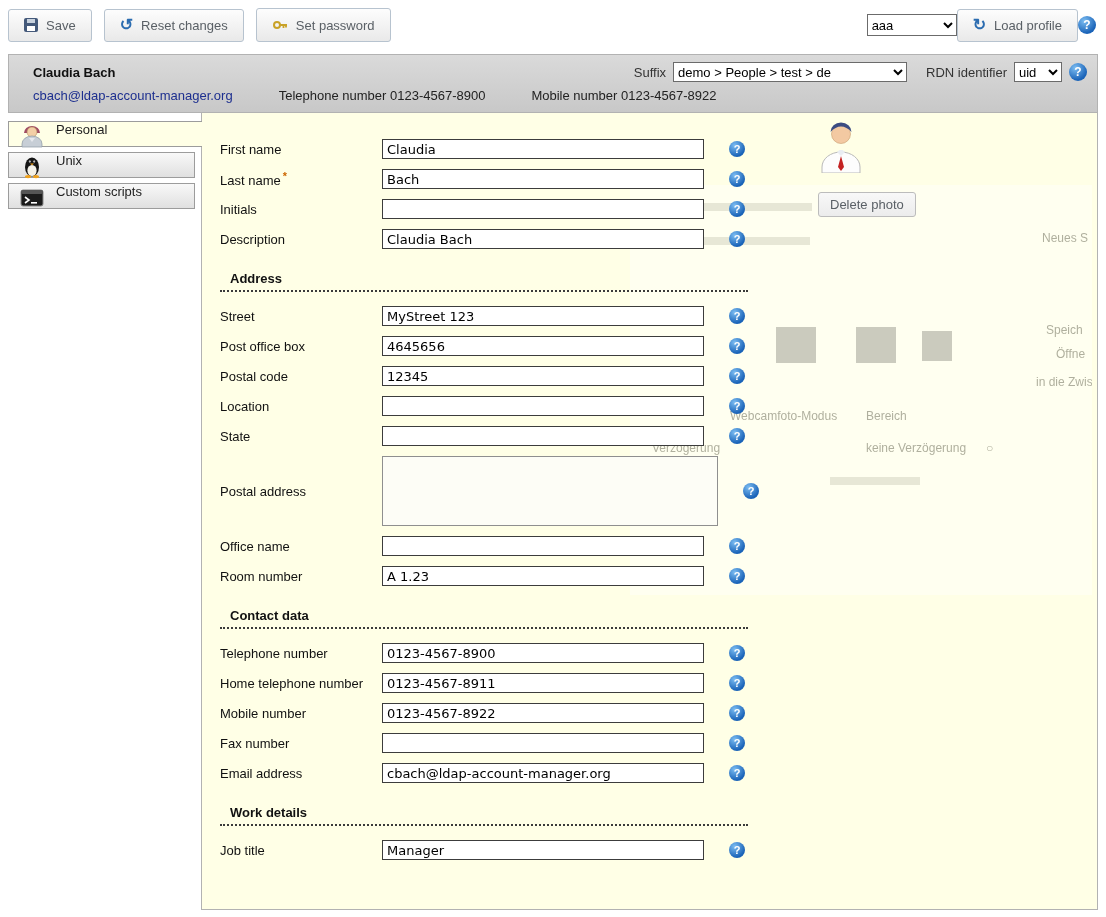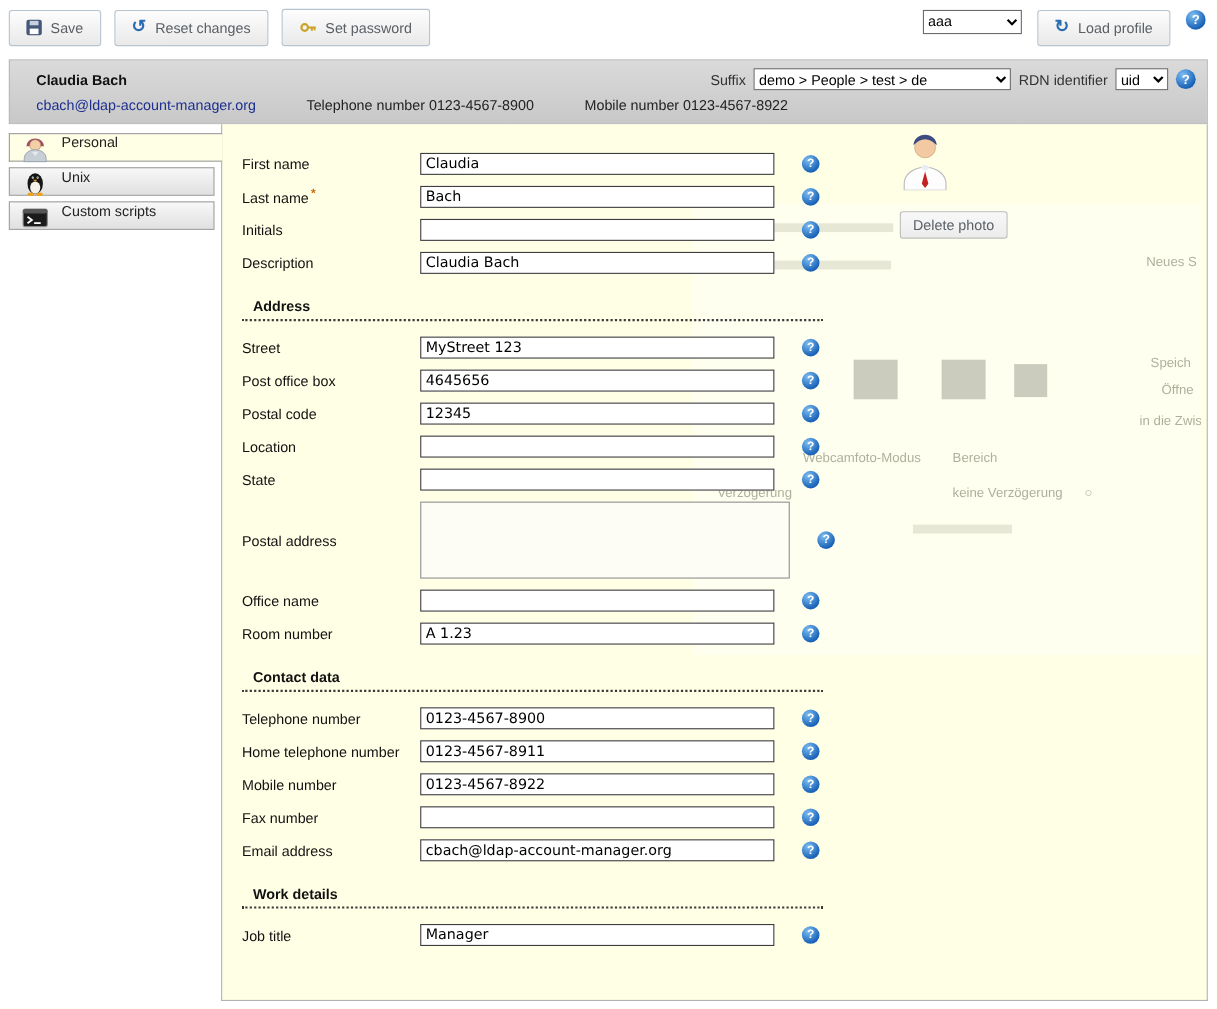--- a/index.html
+++ b/index.html
@@ -10,21 +10,21 @@
   }
   
   .toolbar { display: flex; align-items: center; padding: 8px 10px 12px 8px; gap: 12px; }
   .btn {
     display: inline-flex; align-items: center; gap: 8px;
     padding: 8px 15px; background: linear-gradient(#fdfdfd, #e9e9e9);
     border: 1px solid #b7c3cf; border-radius: 3px;
     color: #5a6066; font-size: 13px; font-family: inherit; cursor: pointer;
   }
   .btn-sm { padding: 4px 11px; }
-  .toolbar-right { margin-left: auto; display: flex; gap: 14px; }
+  .toolbar-right { margin-left: auto; display: flex; align-items: center; gap: 0; }
   select {
     font-family: inherit; font-size: 13px; height: 22px;
     border: 1px solid #6b6b6b; background: #fff;
   }
   .sel-profile { width: 90px; }
   .sel-suffix { width: 234px; height: 20px; }
   .sel-rdn { width: 48px; height: 20px; }
   
   .ic-save { width: 14px; height: 14px; background: #44597a; border-radius: 2px; position: relative; display: inline-block; }
   .ic-save::before { content: ""; position: absolute; left: 3px; top: 1px; width: 8px; height: 4px; background: #c8d2de; }
@@ -126,21 +126,21 @@
 </div>
 
 <div class="hdr">
   <div class="hdr-r1">
     <span class="hdr-title">Claudia Bach</span>
     <div class="hdr-right">
       <span>Suffix</span>
       <select class="sel-suffix">
         <option>demo &gt; People &gt; test &gt; de</option>
       </select>
-      <span style="">RDN identifier</span>
+      <span style="margin-left:12px">RDN identifier</span>
       <select class="sel-rdn">
         <option>uid</option>
       </select>
       <span class="help help-lg">?</span>
     </div>
   </div>
   <div class="hdr-r2">
     <span class="email-link">cbach@ldap-account-manager.org</span>
     <span>Telephone number 0123-4567-8900</span>
     <span>Mobile number 0123-4567-8922</span>

